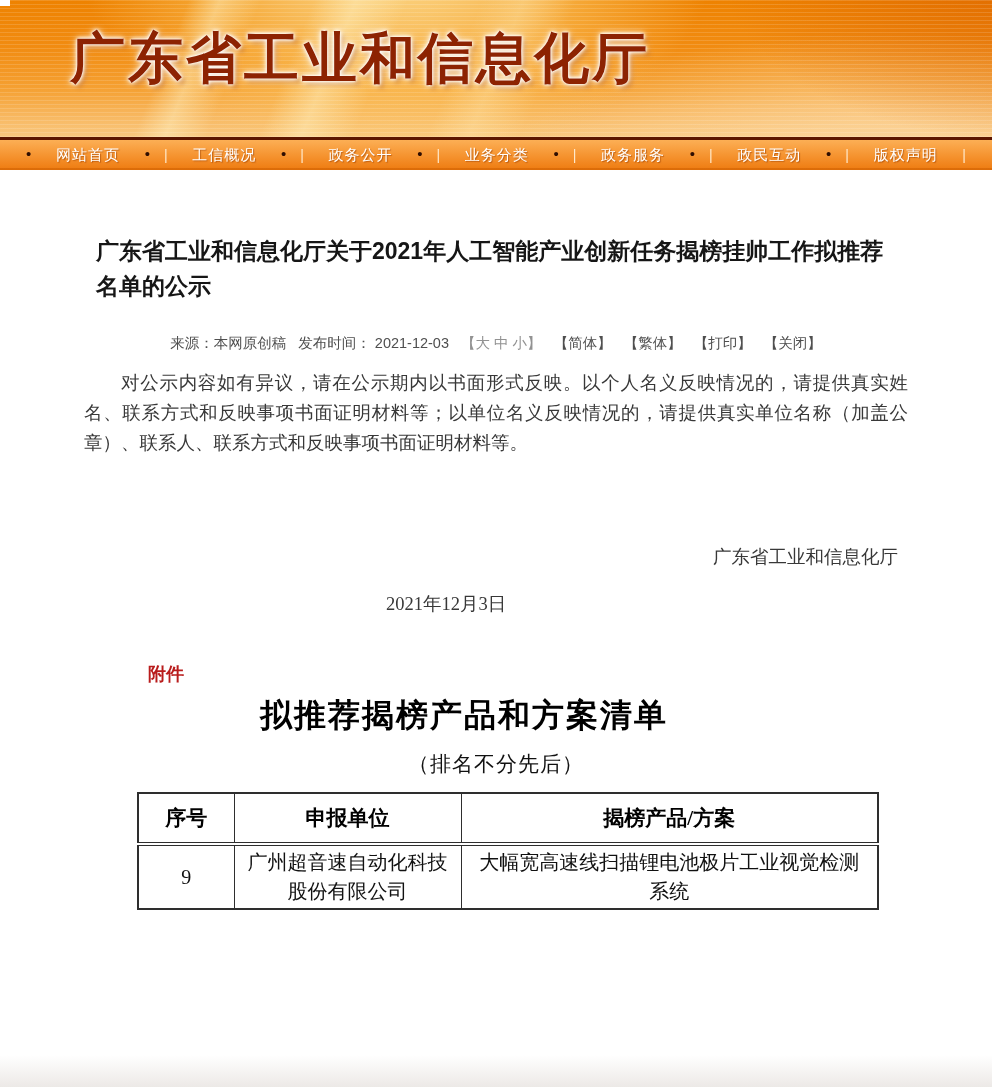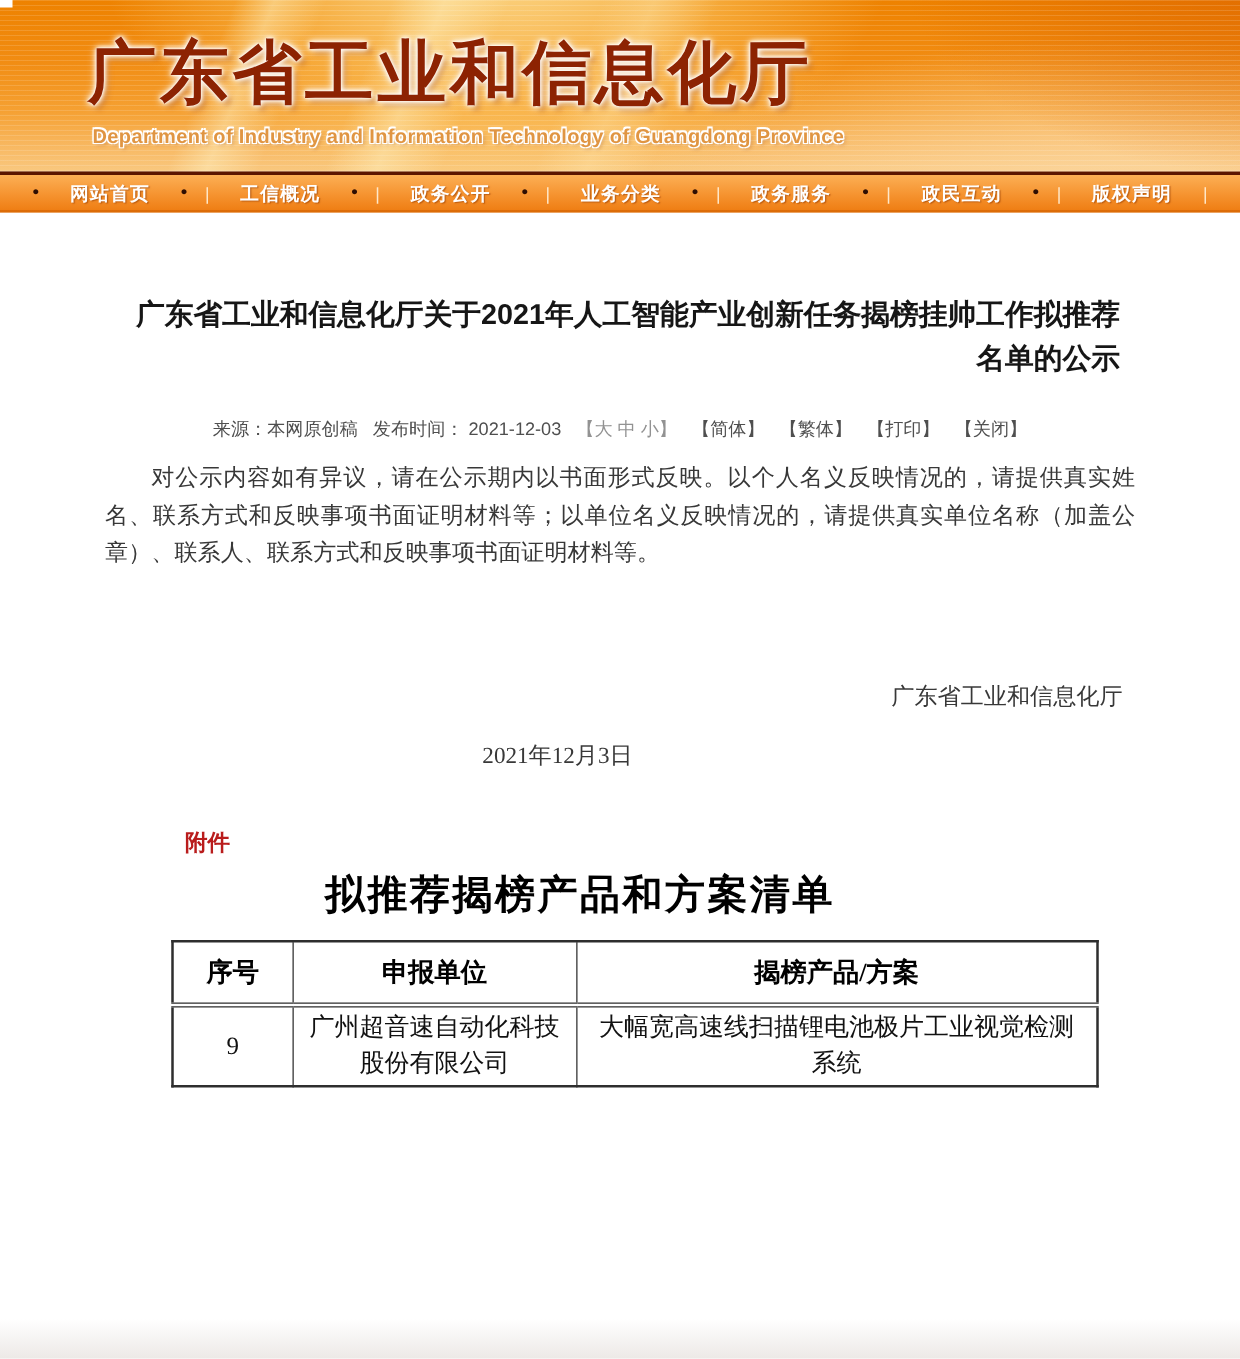--- a/index.html
+++ b/index.html
@@ -36,32 +36,32 @@
   }
   
   .nav{
     height:30px;border-top:3px solid #5c1600;
     background:linear-gradient(180deg,#fcaf55 0%,#f5922e 55%,#ee7b10 100%);
     box-shadow:inset 0 -2px 0 rgba(205,95,0,0.55);
     display:flex;align-items:center;justify-content:space-between;
     padding:0 26px;
   }
   .nav-item{
-    color:#ffffff;font-size:15px;font-weight:bold;letter-spacing:1px;
+    color:#ffffff;font-size:15px;font-weight:normal;letter-spacing:1px;
     text-shadow:1px 1px 1px rgba(150,60,0,0.6);cursor:pointer;white-space:nowrap;
   }
   .nav-dot{color:#2f0e02;font-size:15px;line-height:1;transform:translateY(-2px);}
   .nav-pipe{color:#ffe8c9;font-size:14px;font-weight:normal;}
   .nav-sep{display:flex;gap:14px;align-items:center;}
   
   .content{width:824px;margin:0 auto;}
   .article-title{
     width:800px;margin:64px auto 0;
     font-size:23px;line-height:35px;font-weight:bold;color:#161616;
-    text-align:right;
+    text-align:left;
   }
   .meta{margin-top:30px;text-align:center;font-size:14.5px;color:#4f4f4f;white-space:nowrap;}
   .meta span{margin:0 4px;}
   .meta .lite{color:#929292;}
   .meta .tool{cursor:pointer;}
   .para{
     font-family:"Liberation Serif","DejaVu Serif",serif;
     font-size:18.5px;line-height:30px;color:#383838;
     text-align:justify;text-indent:2em;margin:0;
   }
@@ -113,21 +113,20 @@
   .bottom-fade{
     position:absolute;left:0;right:0;bottom:0;height:32px;pointer-events:none;
     background:linear-gradient(180deg, rgba(222,216,212,0) 0%, rgba(218,211,206,0.5) 100%);
   }
 </style>
 </head>
 <body>
 
 <div class="banner">
   <div class="banner-title-cn">广东省工业和信息化厅</div>
-  <div class="banner-title-en">Department of Industry and Information Technology of Guangdong Province</div>
   <div class="notch"></div>
 </div>
 
 <div class="nav">
   <span class="nav-dot">•</span>
   <span class="nav-item">网站首页</span>
   <span class="nav-sep">
       <span class="nav-dot">•</span>
       <span class="nav-pipe">|</span>
     </span>
@@ -176,20 +175,21 @@
   <p class="para p2">对公示内容如有异议，请在公示期内以书面形式反映。以个人名义反映情况的，请提供真实姓名、联系方式和反映事项书面证明材料等；以单位名义反映情况的，请提供真实单位名称（加盖公章）、联系人、联系方式和反映事项书面证明材料等。</p>
 
 
   <div class="signature">广东省工业和信息化厅</div>
   <div class="pub-date">2021年12月3日</div>
 </div>
 
 <div>
   <div class="attach-label">附件</div>
   <div class="attach-title">拟推荐揭榜产品和方案清单</div>
+  <div class="attach-subtitle">（排名不分先后）</div>
 
   <table class="list">
     <colgroup>
         <col style="width:96px">
         <col style="width:227px">
         <col style="width:417px">
       </colgroup>
     <thead>
       <tr>
         <th>序号</th>

